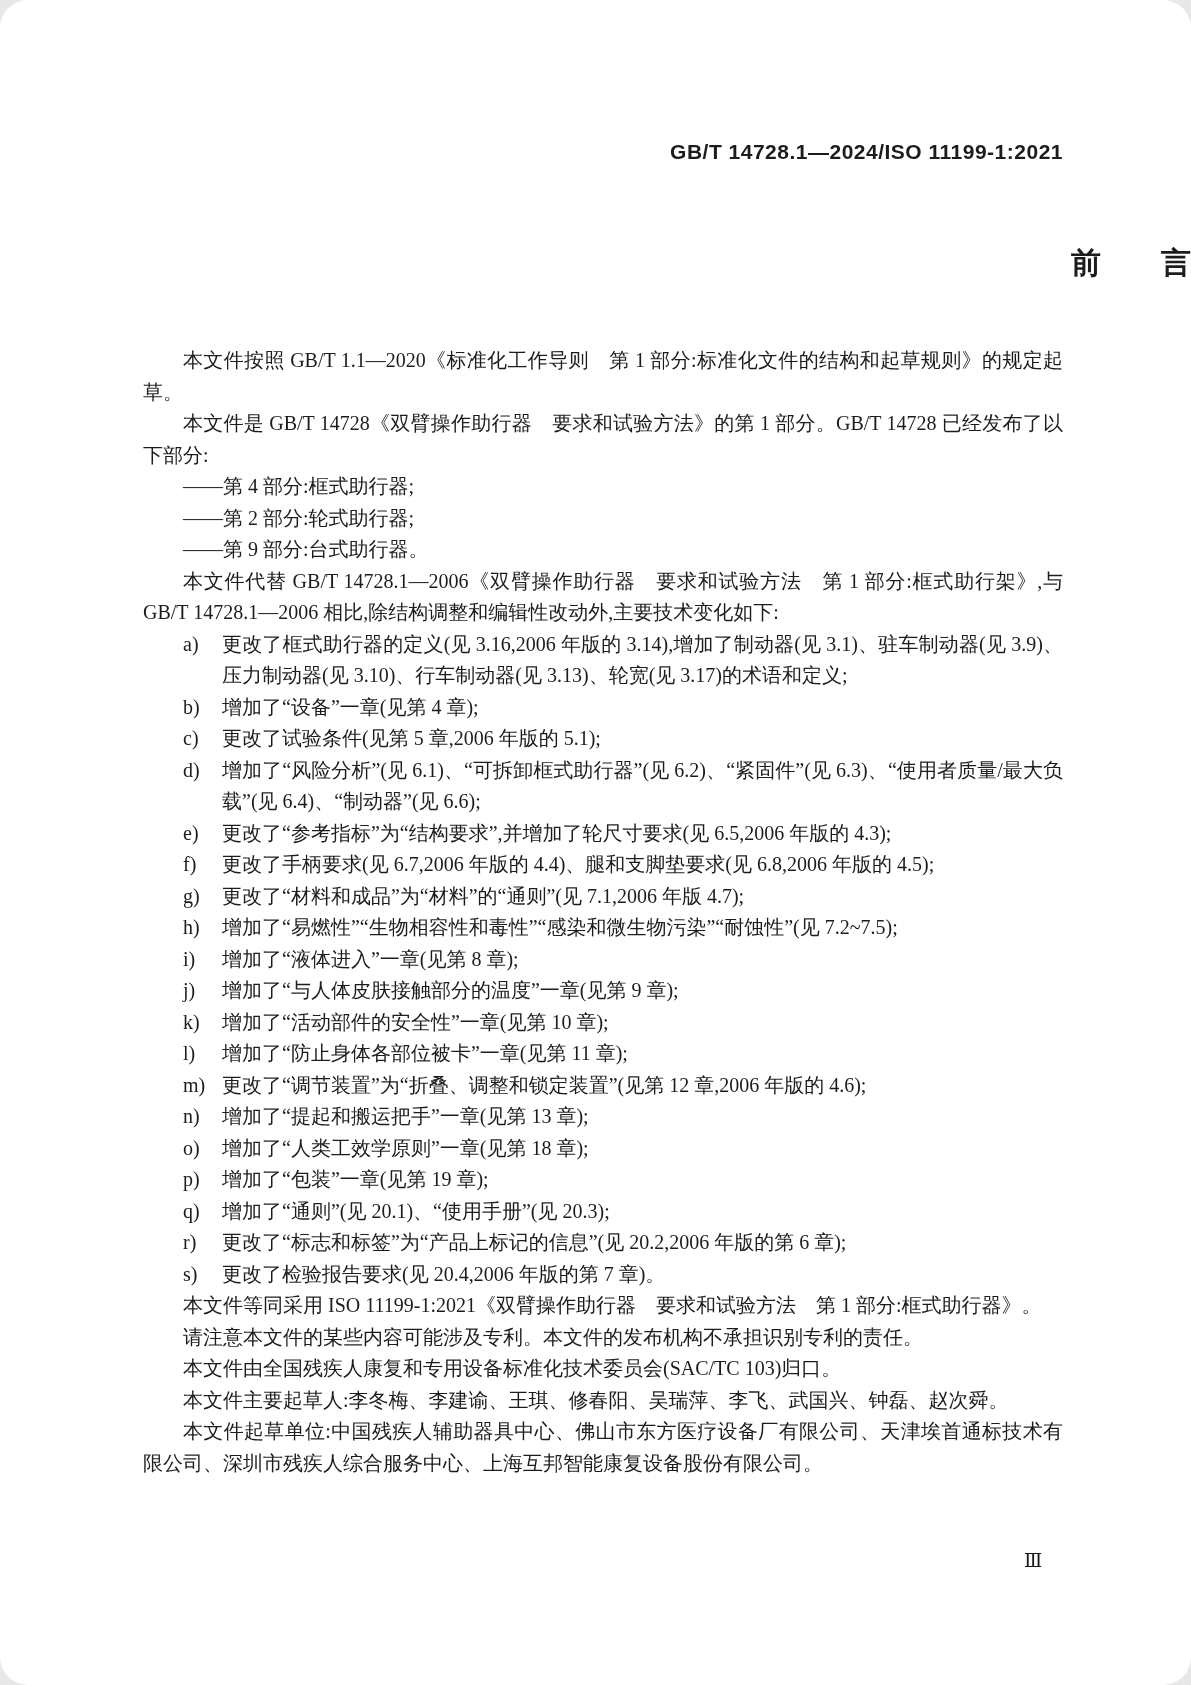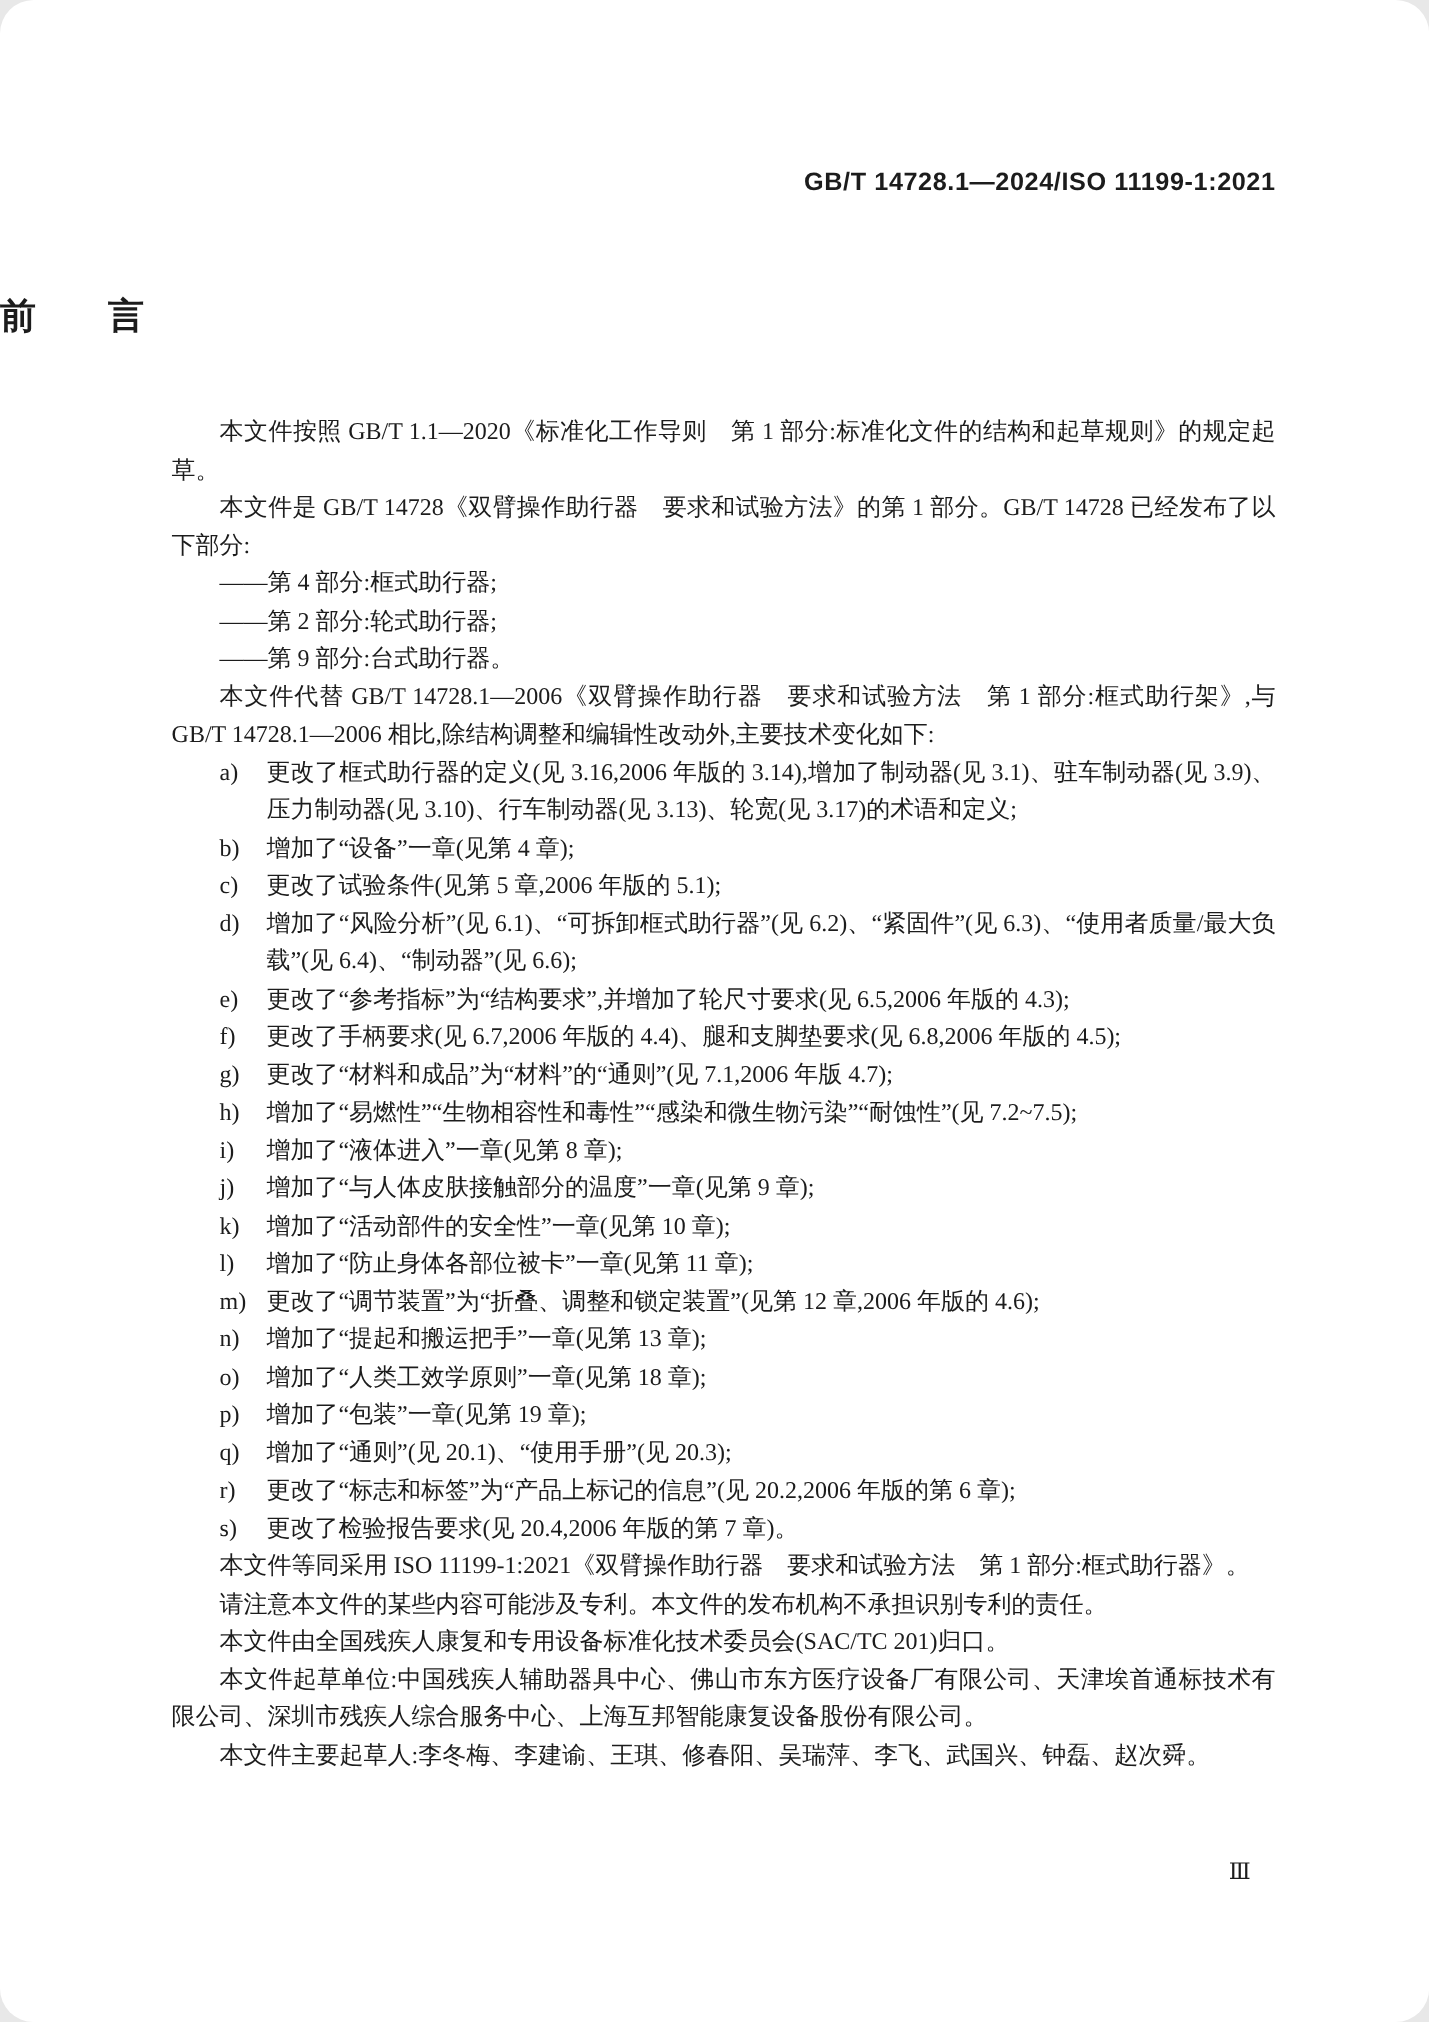--- a/index.html
+++ b/index.html
@@ -23,21 +23,21 @@
     font-family:"Liberation Sans","DejaVu Sans",sans-serif;
     font-weight:700;
     font-size:21px;
     letter-spacing:0.5px;
   }
   .doc-title {
     position:absolute;
     top:243px;
     left:0;
     width:100%;
-    text-align:left;
+    text-align:right;
     font-family:"Liberation Sans","DejaVu Sans",sans-serif;
     font-weight:700;
     font-size:30px;
   }
   .doc-body {
     position:absolute;
     top:345px;
     left:143px;
     width:920px;
     font-size:20px;
@@ -183,24 +183,24 @@
         </p>
       </div>
 
     <div>
 
         <p class="para">本文件等同采用 ISO 11199-1:2021《双臂操作助行器　要求和试验方法　第 1 部分:框式助行器》。</p>
 
         <p class="para">请注意本文件的某些内容可能涉及专利。本文件的发布机构不承担识别专利的责任。</p>
 
 
-        <p class="para">本文件由全国残疾人康复和专用设备标准化技术委员会(SAC/TC 201)归口。</p>
+        <p class="para">本文件由全国残疾人康复和专用设备标准化技术委员会(SAC/TC 103)归口。</p>
+
+        <p class="para">本文件主要起草人:李冬梅、李建谕、王琪、修春阳、吴瑞萍、李飞、武国兴、钟磊、赵次舜。</p>
 
         <p class="para">本文件起草单位:中国残疾人辅助器具中心、佛山市东方医疗设备厂有限公司、天津埃首通标技术有限公司、深圳市残疾人综合服务中心、上海互邦智能康复设备股份有限公司。</p>
-
-        <p class="para">本文件主要起草人:李冬梅、李建谕、王琪、修春阳、吴瑞萍、李飞、武国兴、钟磊、赵次舜。</p>
       </div>
 
   </div>
 
   <div class="page-number">Ⅲ</div>
 
 </div>
 
 </body></html>

